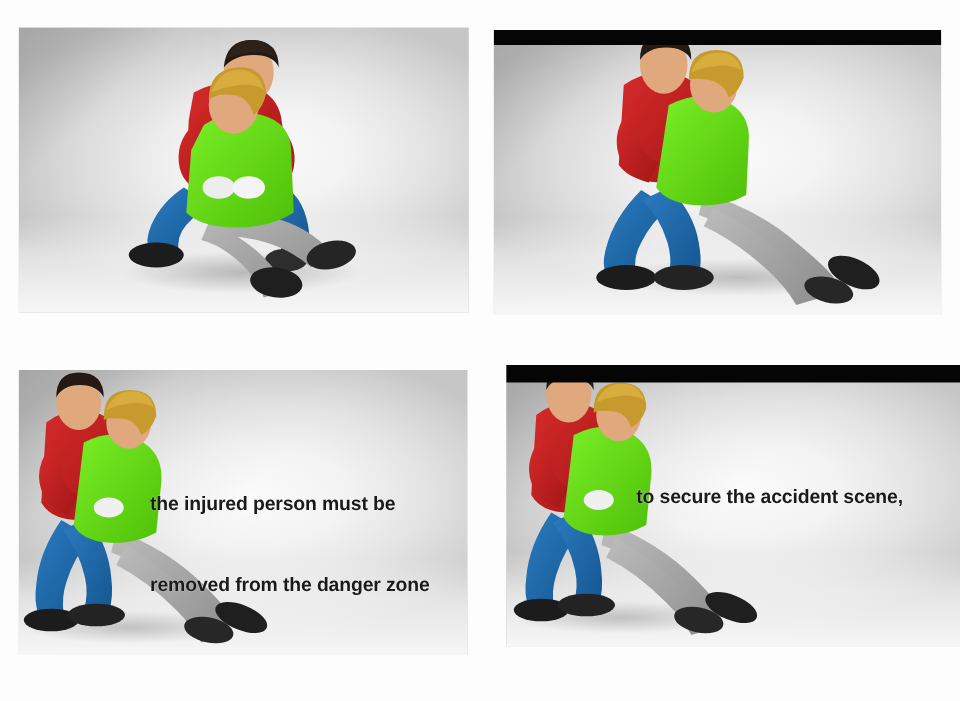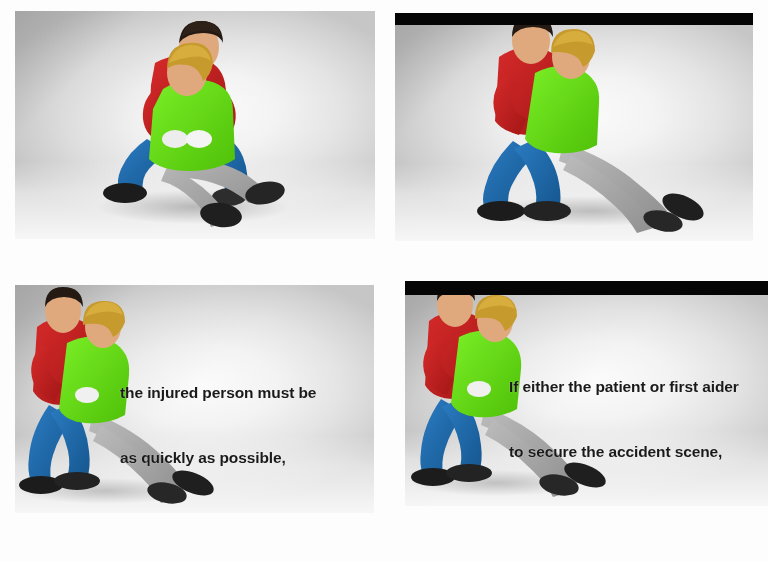--- a/index.html
+++ b/index.html
@@ -14,20 +14,21 @@
     position: relative;
     overflow: hidden;
     font-family: "Liberation Sans", sans-serif;
     background: #fdfdfd;
   }
 
   .stage {
     position: absolute;
     inset: 0;
     background: #fdfdfd;
+    margin-top: 11px;
   }
 
   
   .panel {
     position: absolute;
     overflow: hidden;
     background: #dedede;
   }
   .panel-tl { left: 15px;  top: 11px;  width: 360px; height: 228px; }
   .panel-tr { left: 395px; top: 13px;  width: 358px; height: 228px; }
@@ -285,20 +286,21 @@
           <path d="M52 58 q24 -12 44 -2 q20 10 18 34 l-4 40 q-18 10 -40 8 q-20 -2 -26 -14 z" fill="url(#bl-green)"></path>
           <ellipse cx="88" cy="42" rx="18" ry="21" fill="#e0a97d"></ellipse>
           <path d="M68 38 q0 -22 21 -22 q21 0 21 21 q-4 11 -12 15 q-4 -12 -15 -13 q-11 -1 -15 1 z" fill="#c79a2e"></path>
           <path d="M70 32 q6 -15 21 -15 q13 0 17 13 q-10 -5 -21 -3 q-11 2 -17 5 z" fill="#d7ad3e"></path>
           <ellipse cx="72" cy="110" rx="12" ry="8" fill="#f0f0f0"></ellipse>
         </g>
       </svg>
     </div>
     <div class="caption caption-bl">
       <span class="line">the injured person must be</span>
+      <span class="line">removed from the danger zone</span>
       <span class="line">as quickly as possible,</span>
       
       
     </div>
   </div>
 
   <div class="panel panel-br">
     <div class="backdrop"></div>
     <div class="floor"></div>
     <div class="letterbox"></div>
@@ -349,18 +351,17 @@
           <ellipse cx="154" cy="204" rx="20" ry="10" transform="rotate(12 154 204)" fill="#272727"></ellipse>
           <path d="M54 56 q24 -12 44 -2 q20 10 18 34 l-4 40 q-18 10 -40 8 q-20 -2 -26 -14 z" fill="url(#br-green)"></path>
           <ellipse cx="90" cy="40" rx="18" ry="21" fill="#e0a97d"></ellipse>
           <path d="M70 36 q0 -22 21 -22 q21 0 21 21 q-4 11 -12 15 q-4 -12 -15 -13 q-11 -1 -15 1 z" fill="#c79a2e"></path>
           <path d="M72 30 q6 -15 21 -15 q13 0 17 13 q-10 -5 -21 -3 q-11 2 -17 5 z" fill="#d7ad3e"></path>
           <ellipse cx="74" cy="108" rx="12" ry="8" fill="#f0f0f0"></ellipse>
         </g>
       </svg>
     </div>
     <div class="caption caption-br">
-      <span class="line">If either the patient or first aider</span>
       <span class="line">to secure the accident scene,</span>
     </div>
   </div>
 
 </div>
 
 </body></html>

